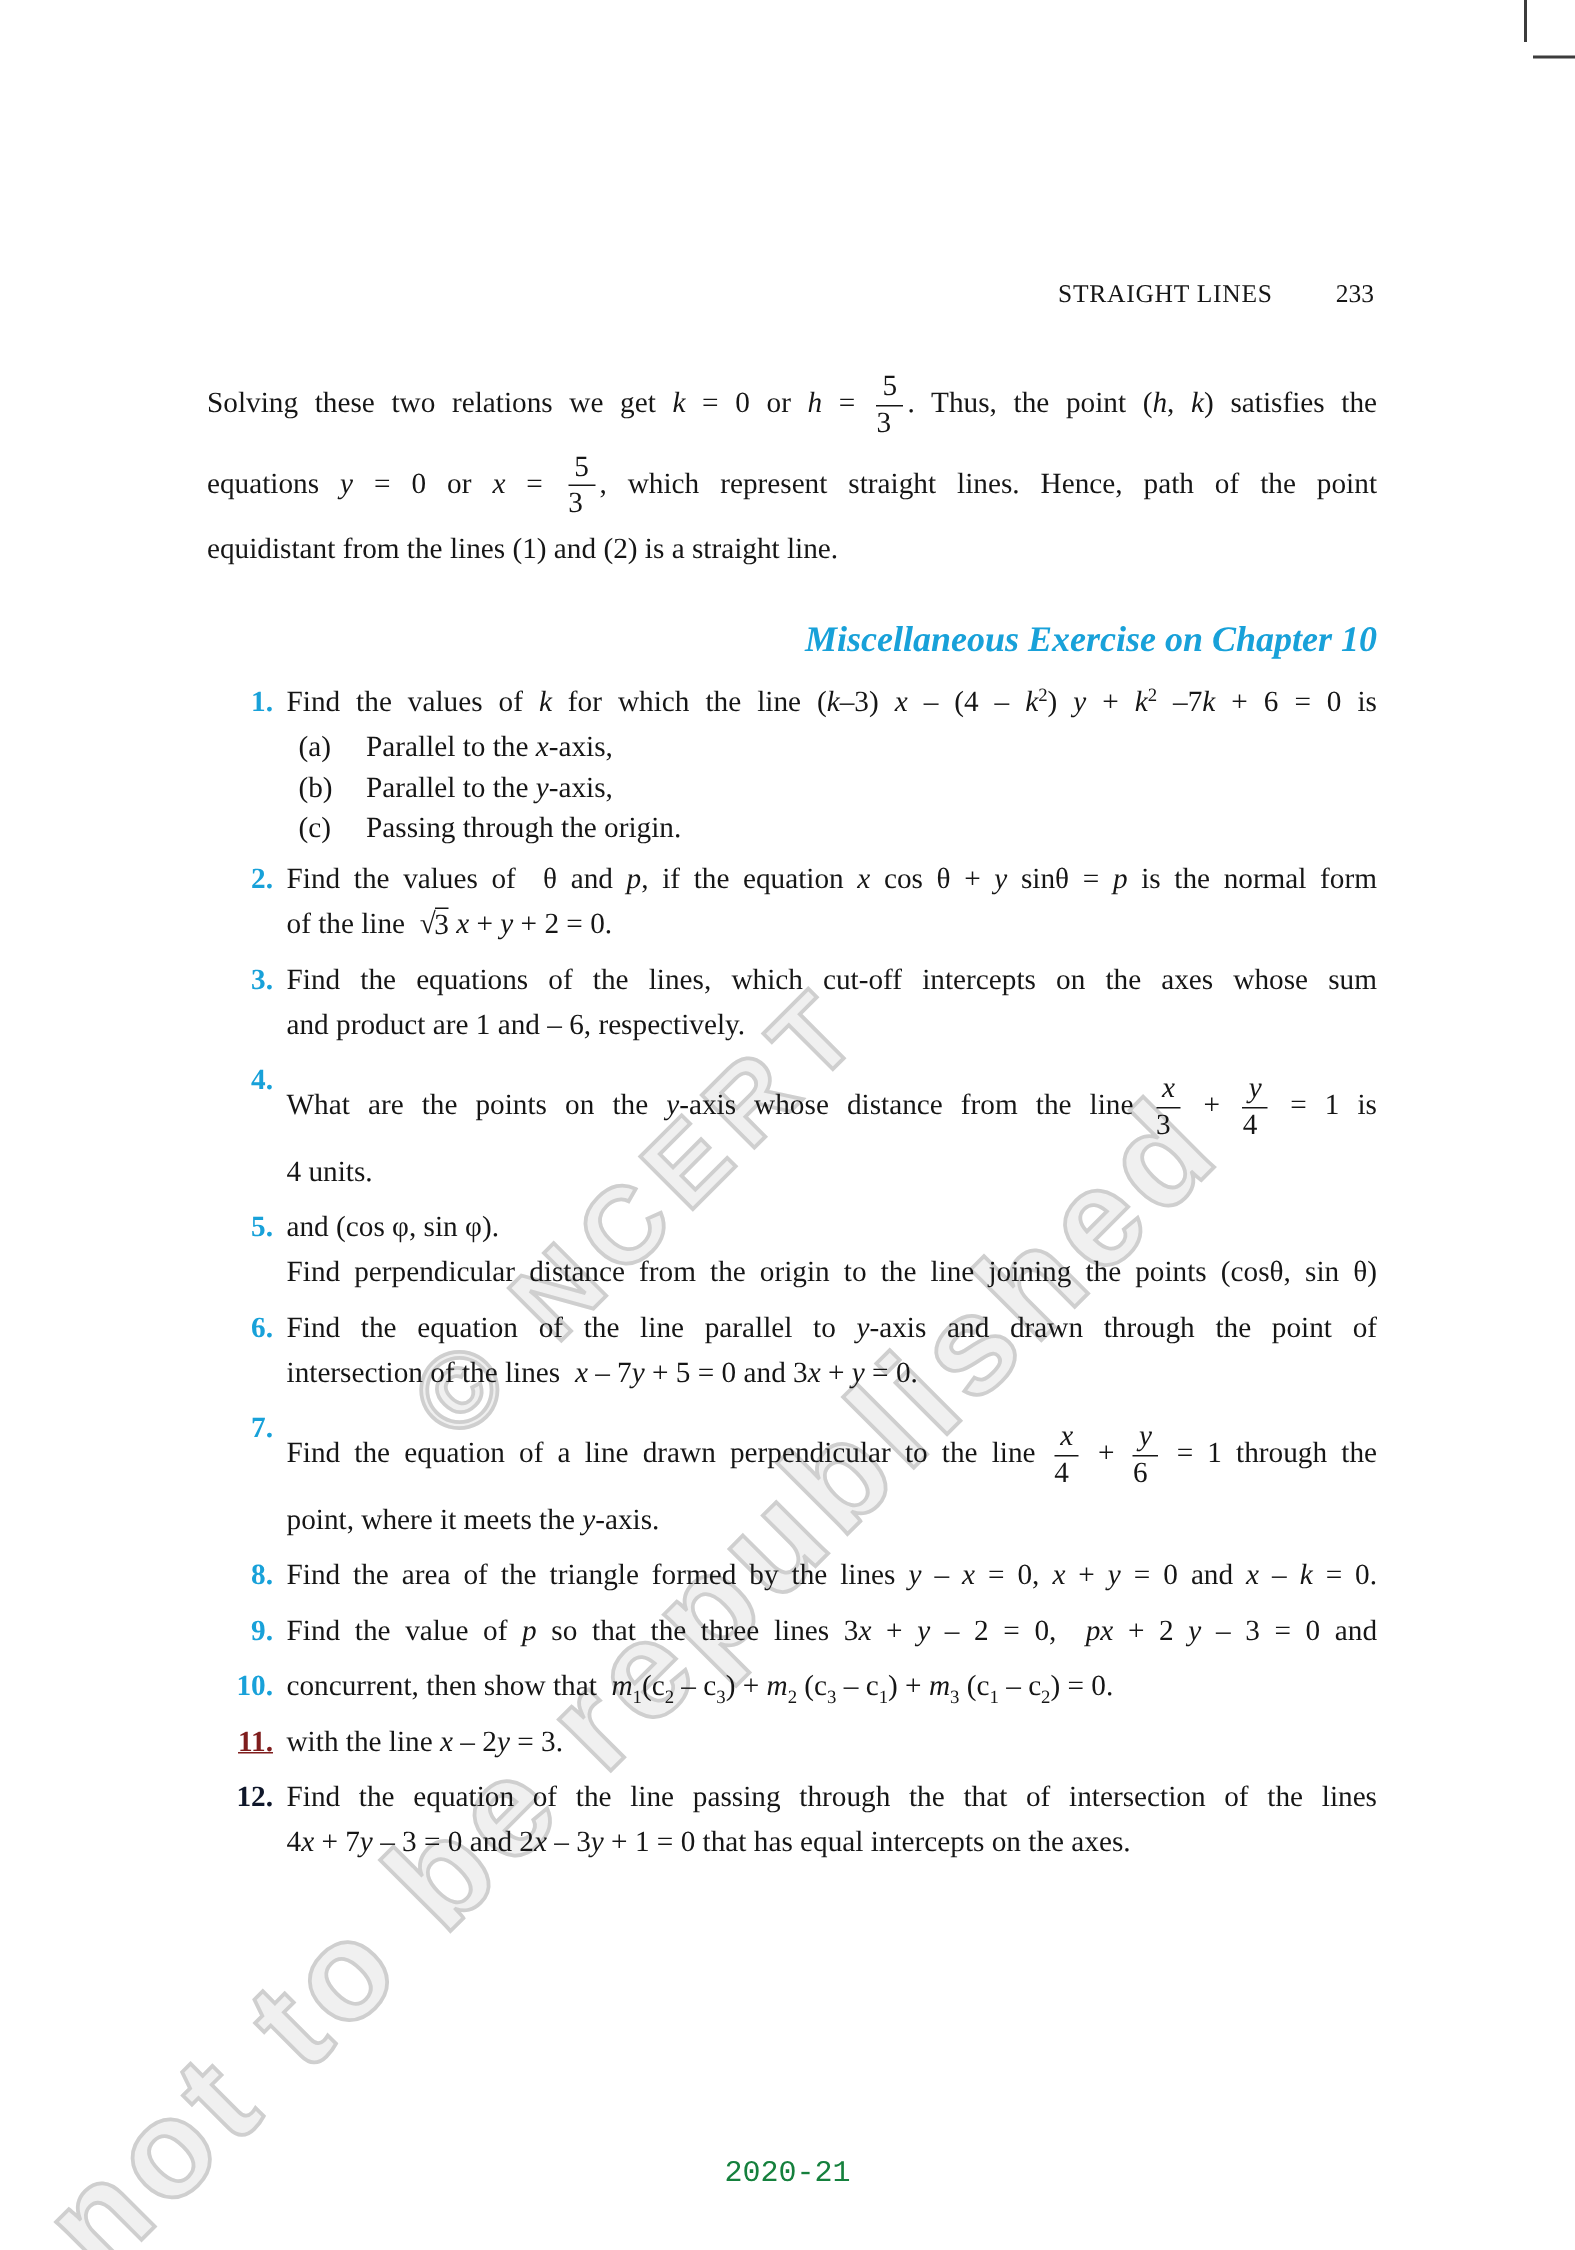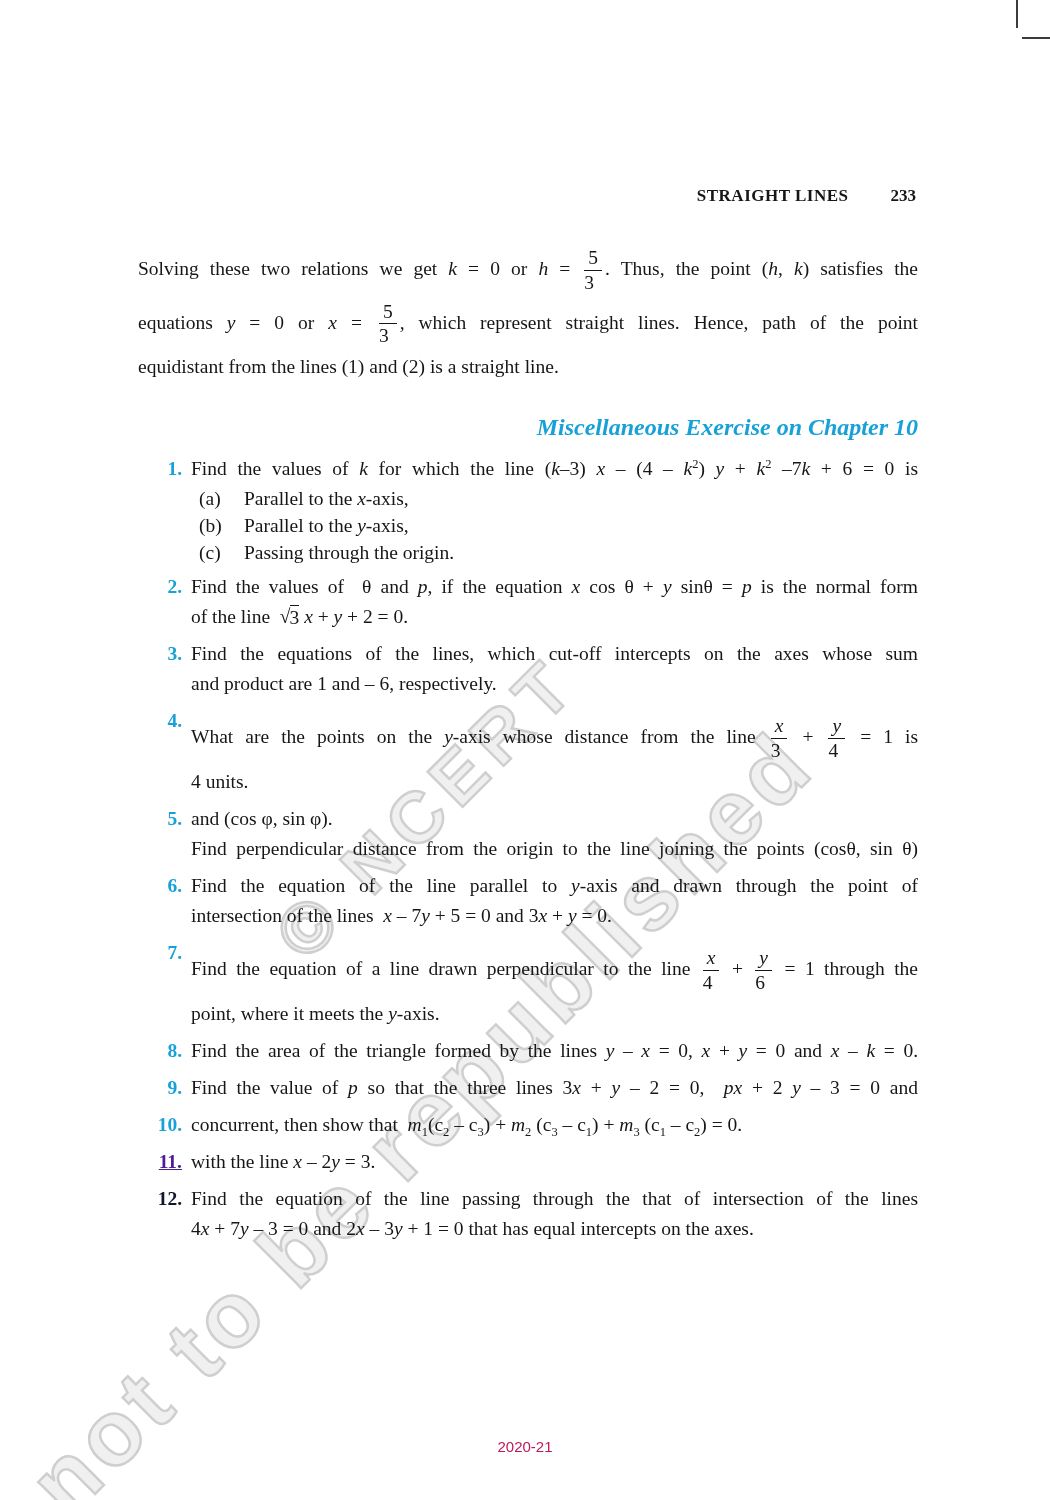--- a/index.html
+++ b/index.html
@@ -15,21 +15,21 @@
   .wm-line{
     position:absolute;white-space:nowrap;font-family:"Liberation Sans","DejaVu Sans",sans-serif;
     font-weight:700;color:#f0f0f0;-webkit-text-stroke:2.5px #cfcfcf;
     transform:rotate(-45deg);transform-origin:0 50%;
   }
   .wm-1{left:288px;top:905px;font-size:72px;letter-spacing:10px;}
   .wm-2{left:46px;top:1446px;font-size:92px;letter-spacing:6px;}
   
   .runhead{
     position:absolute;top:186px;left:138px;width:778px;z-index:1;
-    text-align:right;font-size:17px;letter-spacing:0.5px;font-weight:bold;
+    text-align:right;font-size:17px;letter-spacing:0.5px;
   }
   .runhead .pageno{display:inline-block;margin-left:42px;letter-spacing:0;}
   
   .content{position:absolute;top:240px;left:138px;width:780px;z-index:1;font-size:19.5px;line-height:26px;}
   .line{margin:0 0 4px 0;}
   .line.just{text-align:justify;text-align-last:justify;}
   .line.has-frac{margin-top:7px;margin-bottom:7px;}
   .heading{
     margin:34px 0 16px 0;text-align:right;
     font-size:24px;font-weight:700;font-style:italic;
@@ -48,21 +48,21 @@
   .sqrt{white-space:nowrap;}
   .sqrt .rad{margin-right:-1px;}
   .sqrt .sqrt-body{border-top:1.8px solid #161616;padding-top:0.5px;}
   sup,sub{font-size:12.5px;line-height:0;}
   sub{vertical-align:-5px;}
   sup{vertical-align:7px;}
   i{font-style:italic;}
   
   .footer{
     position:absolute;top:1438px;left:0;width:1050px;z-index:1;text-align:center;
-    font-family:Liberation Sans, sans-serif;font-size:15px;color:#be185d;
+    font-family:Liberation Mono, monospace;font-size:20px;color:#15803d;
   }
 </style>
 </head>
 <body>
 
 <div class="page">
 
   <div class="crop-v"></div>
   <div class="crop-h"></div>
 
@@ -155,21 +155,21 @@
             <div class="line just">Find the value of <i>p</i> so that the three lines 3<i>x</i> + <i>y</i> – 2 = 0, &nbsp;<i>px</i> + 2 <i>y</i> – 3 = 0 and</div>
           </div>
         </div>
         <div class="item">
           <div class="item-num" style="color: rgb(24, 161, 217);">10.</div>
           <div class="item-body">
             <div class="line">concurrent, then show that &nbsp;<i>m</i><sub>1</sub>(c<sub>2</sub> – c<sub>3</sub>) + <i>m</i><sub>2</sub> (c<sub>3</sub> – c<sub>1</sub>) + <i>m</i><sub>3</sub> (c<sub>1</sub> – c<sub>2</sub>) = 0.</div>
           </div>
         </div>
         <div class="item">
-          <div class="item-num" style="color: #4c1d95; text-decoration: underline;">11.</div>
+          <div class="item-num" style="color: #7f1d1d; text-decoration: underline;">11.</div>
           <div class="item-body">
             <div class="line">with the line <i>x</i> – 2<i>y</i> = 3.</div>
           </div>
         </div>
         <div class="item">
           <div class="item-num" style="color: #0f172a;">12.</div>
           <div class="item-body">
             <div class="line just">Find the equation of the line passing through the that of intersection of the lines</div>
             <div class="line">4<i>x</i> + 7<i>y</i> – 3 = 0 and 2<i>x</i> – 3<i>y</i> + 1 = 0 that has equal intercepts on the axes.</div>
           </div>

